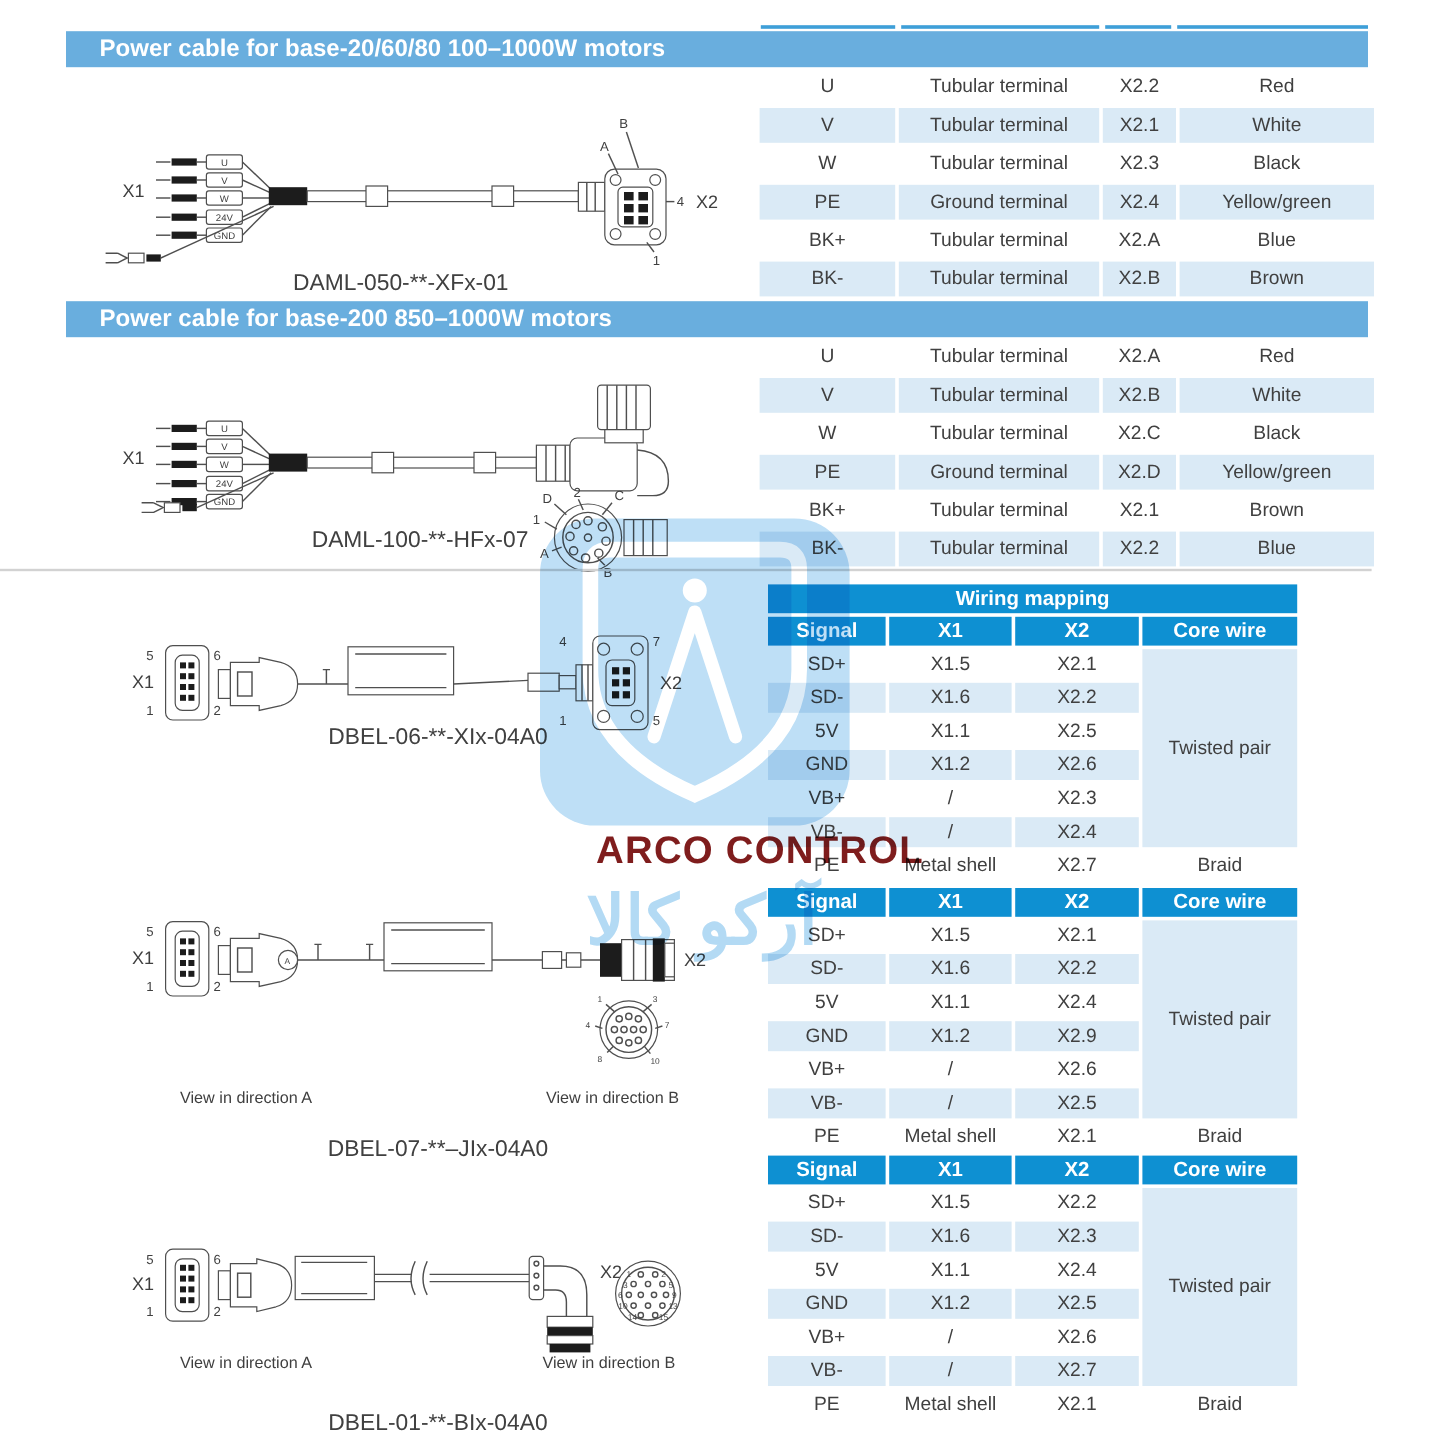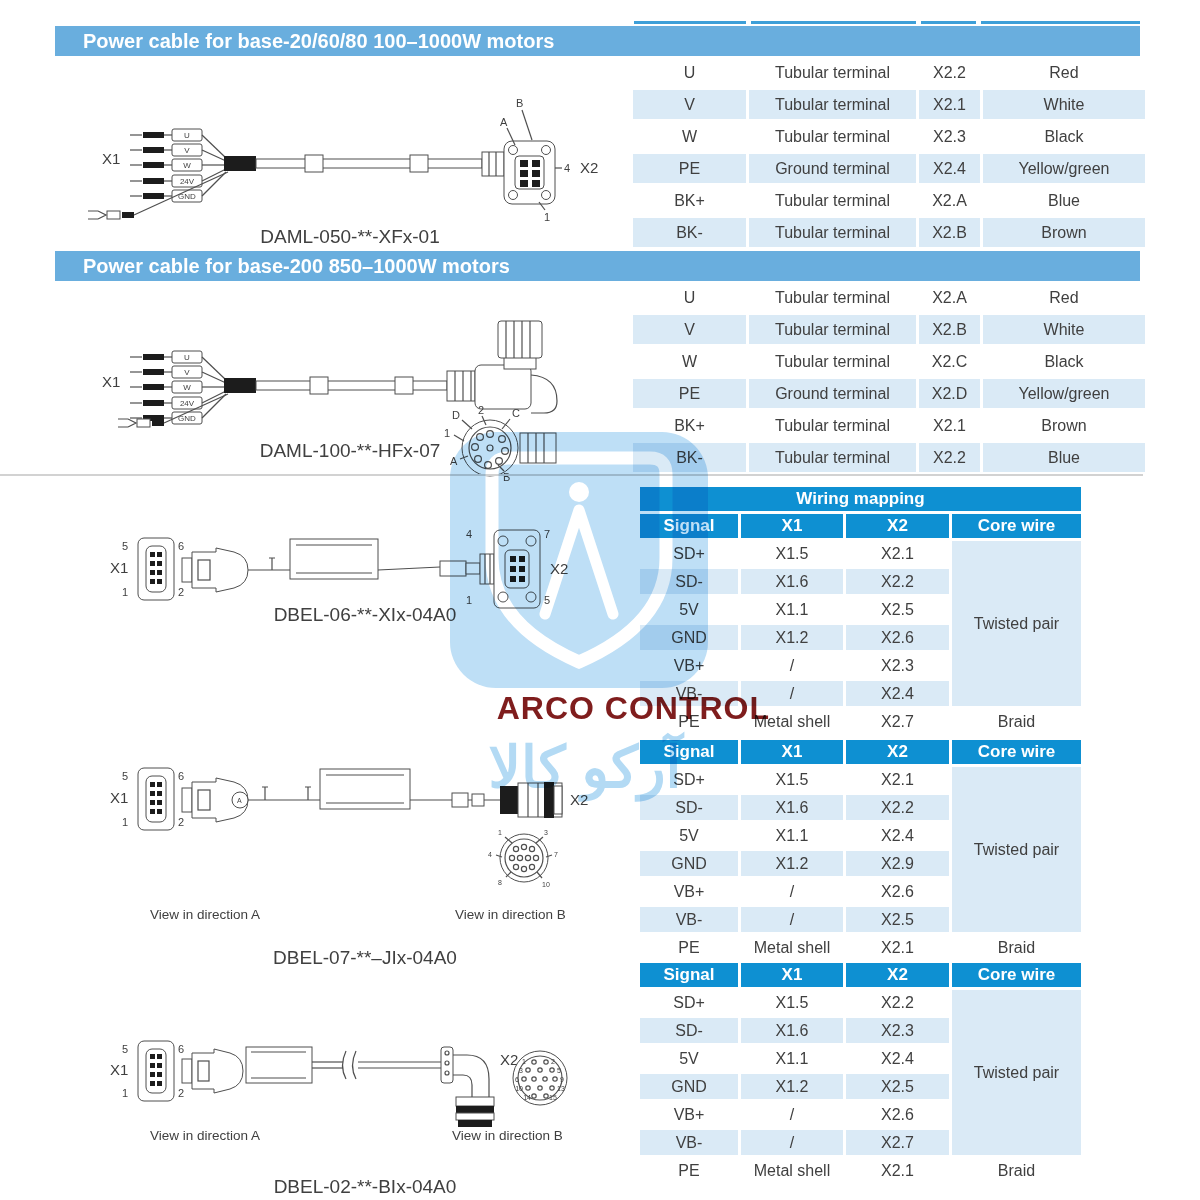--- a/index.html
+++ b/index.html
@@ -182,21 +182,21 @@
   <line class="ln" x1="470" y1="20" x2="480" y2="50"></line>
   <text class="pin" x="464" y="17">B</text>
   <line class="ln" x1="455" y1="38" x2="463" y2="55"></line>
   <text class="pin" x="448" y="36">A</text>
   <line class="ln" x1="503" y1="78" x2="510" y2="78"></line>
   <text class="pin" x="512" y="82">4</text>
   <text class="big" x="528" y="83">X2</text>
   <line class="ln" x1="487" y1="112" x2="493" y2="120"></line>
   <text class="pin" x="492" y="131">1</text>
 </svg>
-<div class="caption" style="left:245px;top:226px;width:210px;">DAML-050-**-XFx-01</div>
+<div class="caption" style="left:229px;top:226px;width:210px;">DAML-050-**-XFx-01</div>
 
 <div class="banner" style="top:251px;">Power cable for base-200 850–1000W motors</div>
 <div class="ptable" style="top:283px;">
     <div class="pcell">U</div>
     <div class="pcell">Tubular terminal</div>
     <div class="pcell">X2.A</div>
     <div class="pcell">Red</div>
     <div class="pcell alt">V</div>
     <div class="pcell alt">Tubular terminal</div>
     <div class="pcell alt">X2.B</div>
@@ -624,21 +624,21 @@
   <text class="tiny" x="457" y="38">5</text>
   <text class="tiny" x="419" y="47" text-anchor="end">6</text>
   <text class="tiny" x="460" y="47">9</text>
   <text class="tiny" x="423" y="56" text-anchor="end">10</text>
   <text class="tiny" x="457" y="56">13</text>
   <text class="tiny" x="431" y="65" text-anchor="end">14</text>
   <text class="tiny" x="449" y="65">15</text>
 </svg>
 <div class="viewlabel" style="left:150px;top:1128px;">View in direction A</div>
 <div class="viewlabel" style="left:452px;top:1128px;">View in direction B</div>
-<div class="caption" style="left:250px;top:1176px;width:230px;">DBEL-02-**-BIx-04A0</div>
+<div class="caption" style="left:250px;top:1176px;width:230px;">DBEL-01-**-BIx-04A0</div>
 
 <div class="watermark">
   <svg style="left:0;top:0;" width="1200" height="1200" viewBox="0 0 1200 1200">
     <rect x="450" y="432" width="258" height="256" rx="46" fill="#bedff6"></rect>
     <path d="M492,474 q0,-16 16,-16 l142,0 q16,0 16,16 l0,84 q0,66 -87,104 q-87,-38 -87,-104 z" fill="none" stroke="#ffffff" stroke-width="13"></path>
     <circle cx="579" cy="492" r="10" fill="#ffffff"></circle>
     <path d="M545,614 L579,510 L613,614" fill="none" stroke="#ffffff" stroke-width="11" stroke-linecap="round" stroke-linejoin="round"></path>
   </svg>
   <div class="wm-brand">ARCO CONTROL</div>
   <div class="wm-fa">آرکو کالا</div>

